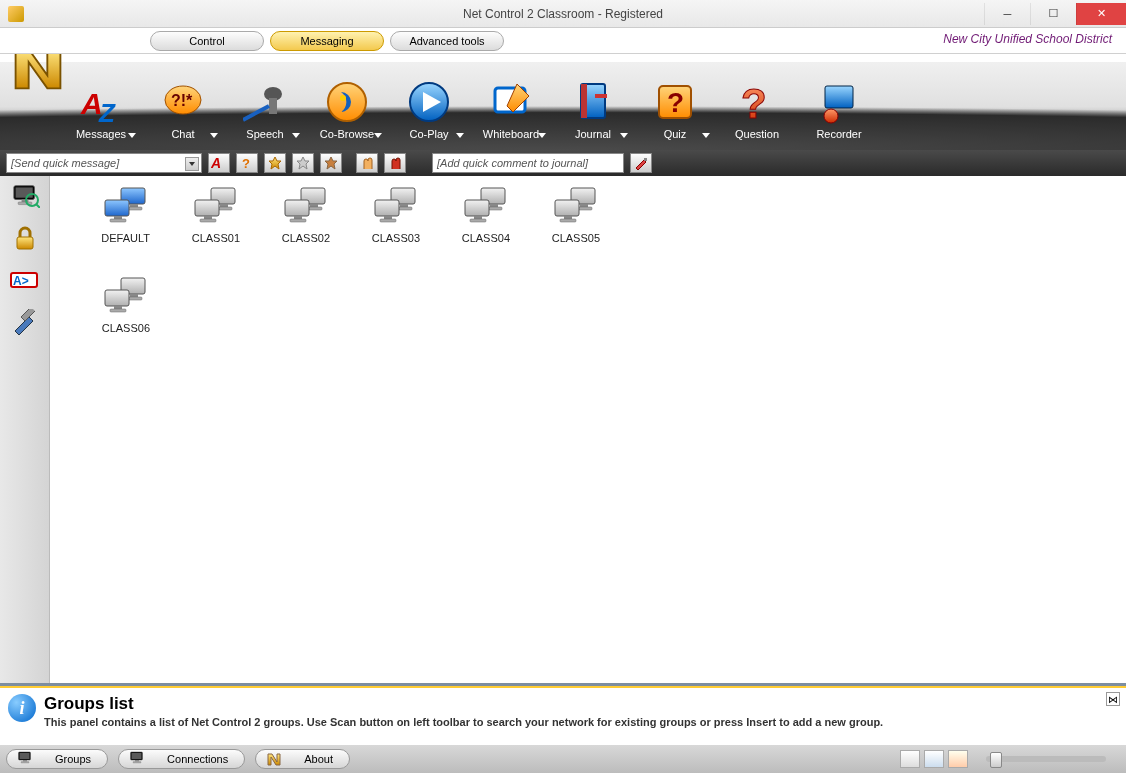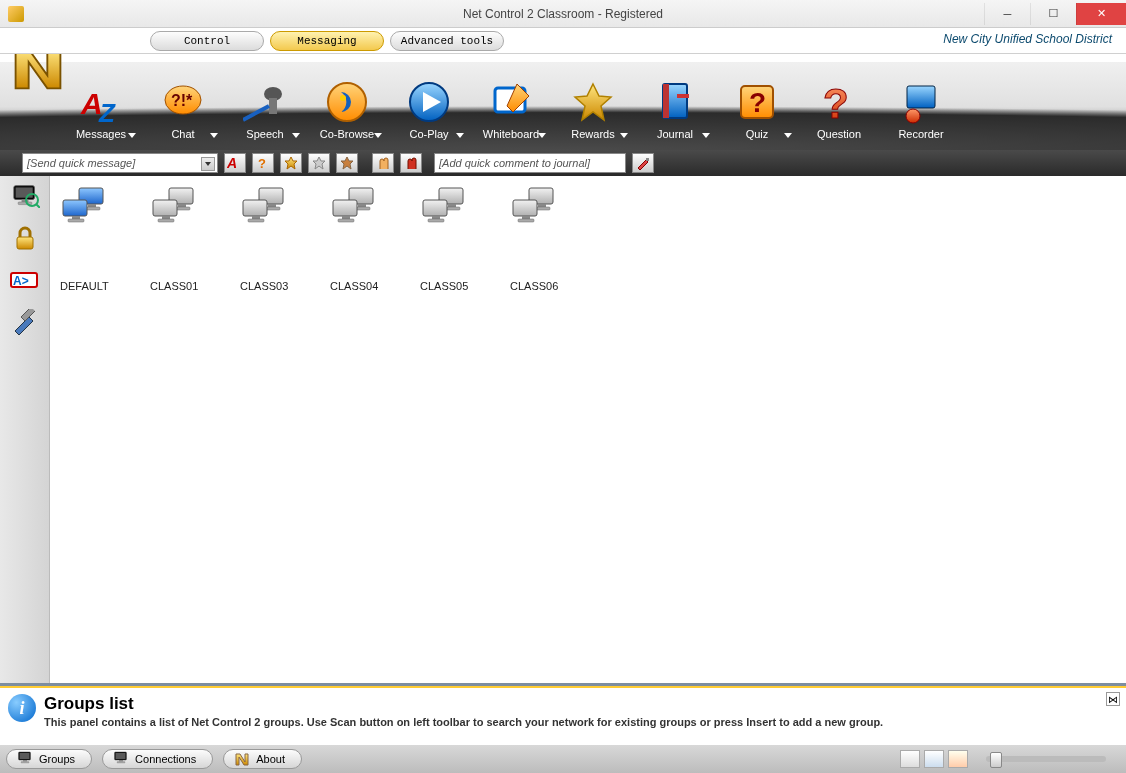--- a/index.html
+++ b/index.html
@@ -8,62 +8,62 @@
 
 .titlebar { height: 28px; background: linear-gradient(to bottom,#f5f5f5,#e8e8e8); display:flex; align-items:center; border-bottom:1px solid #ccc; position:relative;justify-content:space-between;}
 .titlebar .appicon { width:16px; height:16px; margin-left:8px; background:linear-gradient(135deg,#fc6,#c90); border-radius:2px;}
 .titlebar .title { position:absolute; left:50%; transform:translateX(-50%); font-size:12px; color:#444;}
 .winbtns { margin-left:auto; display:flex; height:22px;}
 .winbtn { width:46px; height:22px; display:flex; align-items:center; justify-content:center; font-size:11px; color:#333; border-left:1px solid rgba(0,0,0,.08);}
 .winbtn.close { background:#e04343; color:#fff; width:50px;}
 
 
 .tabrow { height:26px; background:#fff; display:flex; align-items:center; padding-left:150px; position:relative; border-bottom:1px solid #d0d0d0;}
-.pill { width:114px; height:20px; border-radius:10px; display:flex; align-items:center; justify-content:center; font-size:11px; margin-right:6px; cursor:pointer; border:1px solid #aaa; background:linear-gradient(to bottom,#fdfdfd,#dcdcdc);font-family:Liberation Mono, monospace;}
+.pill { width:114px; height:20px; border-radius:10px; display:flex; align-items:center; justify-content:center; font-size:11px; margin-right:6px; cursor:pointer; border:1px solid #aaa; background:linear-gradient(to bottom,#fdfdfd,#dcdcdc);}
 .pill.active { background:linear-gradient(to bottom,#fff2b0,#f3c94e); border-color:#cc9a00;}
-.org { position:absolute; right:14px; top:4px; font-size:12px; font-style:italic; color:#0c4a6e;}
+.org { position:absolute; right:14px; top:4px; font-size:12px; font-style:italic; color:#701a75;}
 
 
 .ribbon { height:96px; background:linear-gradient(to bottom,#fff 0,#fff 8px,#f0f0f0 8px,#e0e0e0 55%,#3a3a3a 100%); position:relative; overflow:hidden;}
 .ribbon::after{content:'';position:absolute;left:0;right:0;bottom:0;height:44px;background:radial-gradient(ellipse 120% 100% at 50% 100%,#4a4a4a 0,#2b2b2b 85%,transparent 100%);}
 .logo3d { position:absolute; left:10px; top:-18px; width:56px; height:60px; z-index:5;}
 .ribbon-items { position:absolute; left:60px; right:10px; top:6px; height:86px; display:flex; gap:0; z-index:4;}
 .ritem { width:82px; display:flex; flex-direction:column; align-items:center; justify-content:flex-end; padding-bottom:6px; color:#fff; font-size:11px; cursor:pointer; position:relative;}
 .ritem .ic { width:44px; height:44px; margin-bottom:4px;}
 .ritem .drop { position:absolute; bottom:8px; right:6px; width:0;height:0;border-left:4px solid transparent;border-right:4px solid transparent;border-top:5px solid #fff;}
 
 
 .quickbar { height:26px; background:linear-gradient(to bottom,#4a4a4a,#2a2a2a); display:flex; align-items:center; padding:0 6px; gap:6px;}
-.qfield { height:20px; background:#fff; border:1px solid #888; font-size:11px; font-style:italic; color:#555; padding:0 4px; display:flex; align-items:center; position:relative;margin-left:16px;}
+.qfield { height:20px; background:#fff; border:1px solid #888; font-size:11px; font-style:italic; color:#555; padding:0 4px; display:flex; align-items:center; position:relative;}
 .qfield .dd { position:absolute; right:2px; top:3px; width:14px; height:14px; background:linear-gradient(to bottom,#eee,#ccc); border:1px solid #999; display:flex;align-items:center;justify-content:center;}
 .qfield .dd::after{content:'';width:0;height:0;border-left:3px solid transparent;border-right:3px solid transparent;border-top:4px solid #333;}
 .qicon { width:22px; height:20px; background:linear-gradient(to bottom,#fefefe,#ccc); border:1px solid #888; display:flex;align-items:center;justify-content:center; font-size:12px;}
 
 
 .mainrow { display:flex; height:calc(773px - 28px - 26px - 96px - 26px - 62px - 28px);}
 .sidebar { width:50px; background:linear-gradient(to right,#e8e8e8,#d4d4d4); border-right:1px solid #bbb; display:flex; flex-direction:column; align-items:center; padding-top:6px; gap:14px;}
 .sideic { width:32px; height:28px; cursor:pointer; display:flex;align-items:center;justify-content:center;}
 .content { flex:1; background:#fff; padding:10px 0 0 10px; overflow:auto;}
 .groups { display:flex; flex-wrap:wrap; gap:0 0; max-width:600px;}
-.group { width:90px; height:90px; display:flex; flex-direction:column; align-items:flex-start; cursor:pointer;gap:48px;}
+.group { width:90px; height:90px; display:flex; flex-direction:column; align-items:flex-end; cursor:pointer;}
 .group .gic { width:48px; height:40px; position:relative; margin-bottom:6px;}
 .group .lbl { font-size:11px; color:#222;}
 
 
 .infobar { height:62px; border-top:3px solid #7d8ea0; background:#fff; position:relative;}
 .infobar .yline{height:2px;background:#ffcc33;}
 .infobar-inner{display:flex; align-items:flex-start; padding:6px 26px 6px 8px;}
 .infoic { width:28px; height:28px; border-radius:50%; background:radial-gradient(circle at 30% 30%,#8cf,#06c); margin-right:8px; display:flex;align-items:center;justify-content:center; color:#fff; font-weight:bold; font-style:italic; font-size:18px; font-family:Georgia,serif;}
 .infotext h4{font-size:17px; font-weight:bold; margin-bottom:2px;}
 .infotext p{font-size:11px; color:#333;font-weight:bold;}
 .infoclose{position:absolute; right:6px; top:6px; width:14px;height:14px;border:1px solid #999;font-size:10px;display:flex;align-items:center;justify-content:center;cursor:pointer;}
 
 
 .bottombar { height:28px; background:linear-gradient(to bottom,#d8d8d8,#bcbcbc); display:flex; align-items:center; padding:0 6px;}
-.bpill { height:20px; padding:0 16px 0 10px; border-radius:10px; background:linear-gradient(to bottom,#fcfcfc,#d6d6d6); border:1px solid #999; display:flex; align-items:center; gap:6px; font-size:11px; margin-right:10px; cursor:pointer;}
+.bpill { height:20px; padding:0 16px 0 10px; border-radius:10px; background:linear-gradient(to bottom,#fcfcfc,#d6d6d6); border:1px solid #999; display:flex; align-items:center; gap:22px; font-size:11px; margin-right:10px; cursor:pointer;}
 .bpill .bi{width:16px;height:16px;}
 .statusicons { margin-left:auto; display:flex; gap:4px; align-items:center;}
 .sticon{width:20px;height:18px;border:1px solid #aaa;background:linear-gradient(to bottom,#fff,#ddd);}
 .slider { width:120px; height:6px; background:#bbb; border-radius:3px; margin:0 14px 0 18px; position:relative;}
 .slider::after{content:'';position:absolute;left:4px;top:-4px;width:10px;height:14px;background:linear-gradient(to bottom,#fff,#ccc);border:1px solid #888;border-radius:2px;}
 </style>
 </head>
 <body>
 
 <svg width="0" height="0" style="position:absolute">
@@ -172,27 +172,20 @@
       <div class="ritem">
         <svg class="ic" viewBox="0 0 44 44">
           <rect x="6" y="8" width="30" height="24" rx="3" fill="#fff" stroke="#06c" stroke-width="3"></rect>
           <path d="M28 4 L40 16 L24 32 L18 26 Z" fill="url(#orangeG)" stroke="#a04000"></path>
         </svg>
         <span>Whiteboard</span>
         <div class="drop"></div>
       </div>
       <div class="ritem">
         <svg class="ic" viewBox="0 0 44 44">
-          <path d="M22 4 L28 16 L40 17 L30 26 L33 40 L22 32 L11 40 L14 26 L4 17 L16 16 Z" fill="url(#goldG)" stroke="#b08000" stroke-width="1.5"></path>
-        </svg>
-        <span>Rewards</span>
-        <div class="drop"></div>
-      </div>
-      <div class="ritem">
-        <svg class="ic" viewBox="0 0 44 44">
           <rect x="10" y="4" width="24" height="34" rx="2" fill="url(#blueG)" stroke="#003a80" stroke-width="2"></rect>
           <rect x="10" y="4" width="6" height="34" fill="#b33"></rect>
           <rect x="24" y="14" width="12" height="4" fill="#c33"></rect>
         </svg>
         <span>Journal</span>
         <div class="drop"></div>
       </div>
       <div class="ritem">
         <svg class="ic" viewBox="0 0 44 44">
           <rect x="6" y="6" width="32" height="32" rx="4" fill="url(#orangeG)" stroke="#a05000" stroke-width="2"></rect>
@@ -254,21 +247,21 @@
       <svg width="14" height="14">
         <path d="M4 13 V5 a2 2 0 0 1 4 0 V4 a2 2 0 0 1 4 0 v9" fill="#f2b060" stroke="#a06020"></path>
       </svg>
     </div>
   <div class="qicon">
       <svg width="14" height="14">
         <path d="M4 13 V5 a2 2 0 0 1 4 0 V4 a2 2 0 0 1 4 0 v9" fill="#d03020" stroke="#701000"></path>
       </svg>
     </div>
 
-  <div class="qfield" style="width:192px;margin-left:6px">
+  <div class="qfield" style="width:192px;margin-left:20px">
       <span>[Add quick comment to journal]</span>
     </div>
   <div class="qicon">
       <svg width="14" height="14">
         <path d="M2 12 L10 4 L12 6 L4 14 Z" fill="#d44" stroke="#800"></path>
         <rect x="10" y="2" width="3" height="3" fill="#888"></rect>
       </svg>
     </div>
 </div>
 
@@ -338,20 +331,35 @@
                 <rect x="3" y="2" width="24" height="16" rx="2" fill="url(#grayScr)" stroke="#555"></rect>
                 <rect x="12" y="18" width="8" height="3" fill="#888"></rect>
                 <rect x="8" y="21" width="16" height="3" rx="1" fill="#aaa" stroke="#666" stroke-width=".5"></rect>
               </g>
               <g transform="translate(0,12)">
                 <rect x="3" y="2" width="24" height="16" rx="2" fill="url(#grayScr)" stroke="#555"></rect>
                 <rect x="12" y="18" width="8" height="3" fill="#888"></rect>
                 <rect x="8" y="21" width="16" height="3" rx="1" fill="#aaa" stroke="#666" stroke-width=".5"></rect>
               </g>
             </svg></div>
+          <div class="lbl">CLASS02</div>
+        </div>
+        <div class="group">
+          <div class="gic"><svg width="50" height="42" viewBox="0 0 50 42">
+              <g transform="translate(16,0)">
+                <rect x="3" y="2" width="24" height="16" rx="2" fill="url(#grayScr)" stroke="#555"></rect>
+                <rect x="12" y="18" width="8" height="3" fill="#888"></rect>
+                <rect x="8" y="21" width="16" height="3" rx="1" fill="#aaa" stroke="#666" stroke-width=".5"></rect>
+              </g>
+              <g transform="translate(0,12)">
+                <rect x="3" y="2" width="24" height="16" rx="2" fill="url(#grayScr)" stroke="#555"></rect>
+                <rect x="12" y="18" width="8" height="3" fill="#888"></rect>
+                <rect x="8" y="21" width="16" height="3" rx="1" fill="#aaa" stroke="#666" stroke-width=".5"></rect>
+              </g>
+            </svg></div>
           <div class="lbl">CLASS03</div>
         </div>
         <div class="group">
           <div class="gic"><svg width="50" height="42" viewBox="0 0 50 42">
               <g transform="translate(16,0)">
                 <rect x="3" y="2" width="24" height="16" rx="2" fill="url(#grayScr)" stroke="#555"></rect>
                 <rect x="12" y="18" width="8" height="3" fill="#888"></rect>
                 <rect x="8" y="21" width="16" height="3" rx="1" fill="#aaa" stroke="#666" stroke-width=".5"></rect>
               </g>
               <g transform="translate(0,12)">

